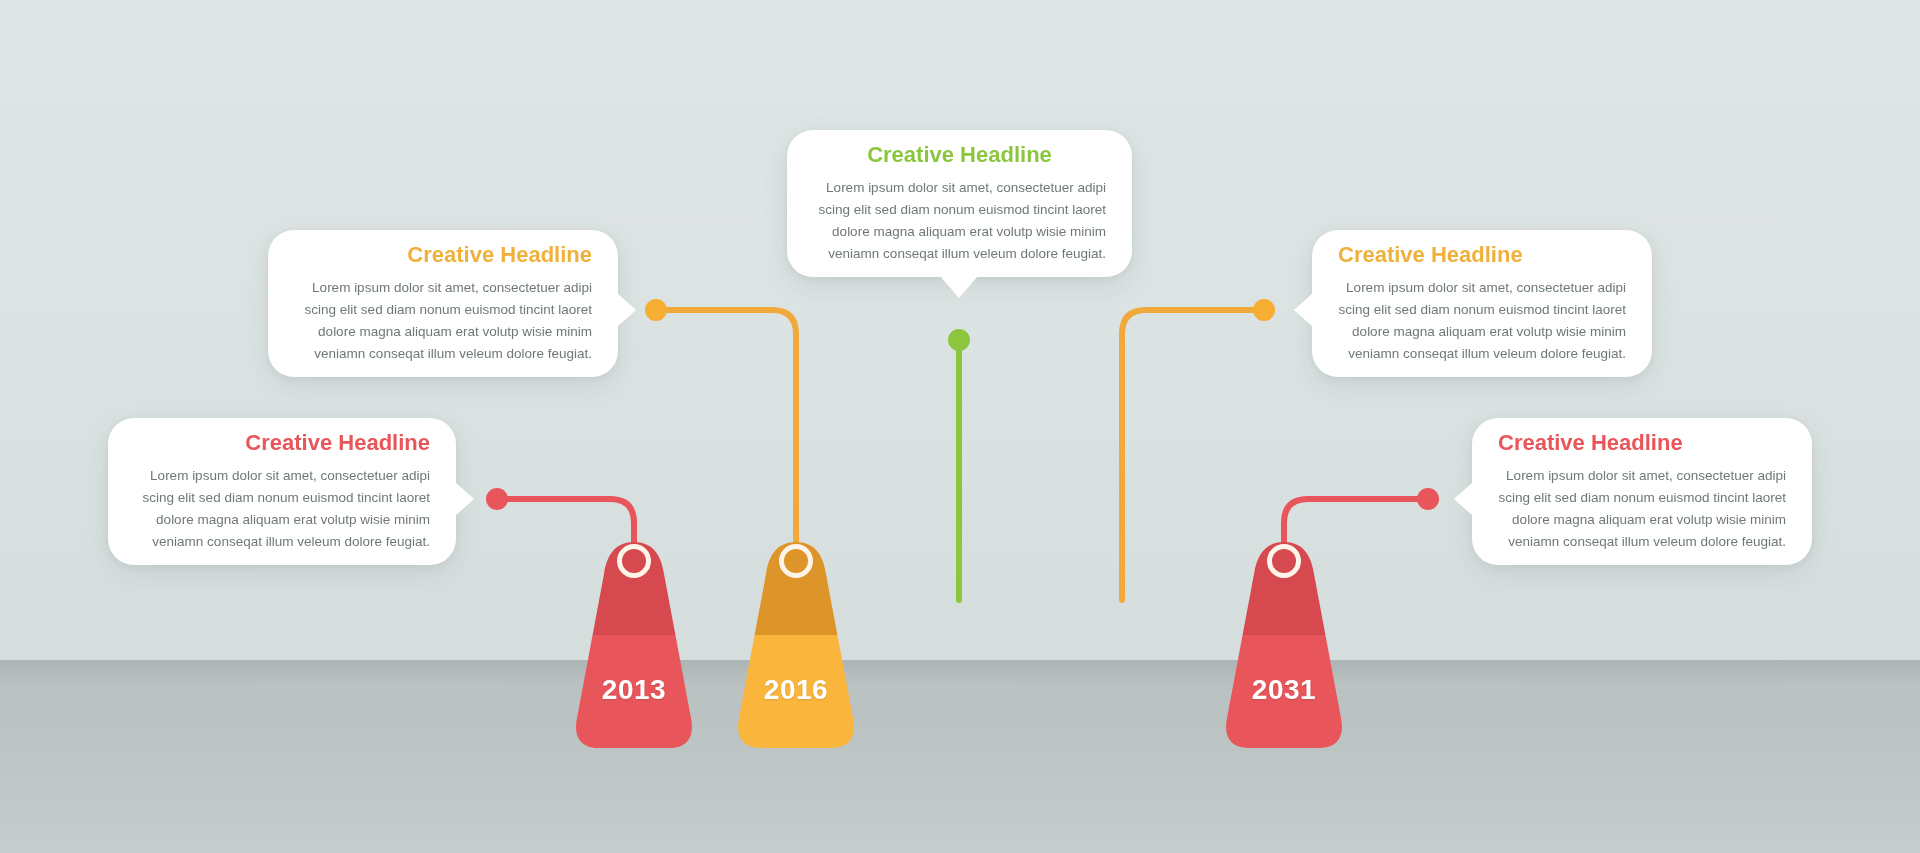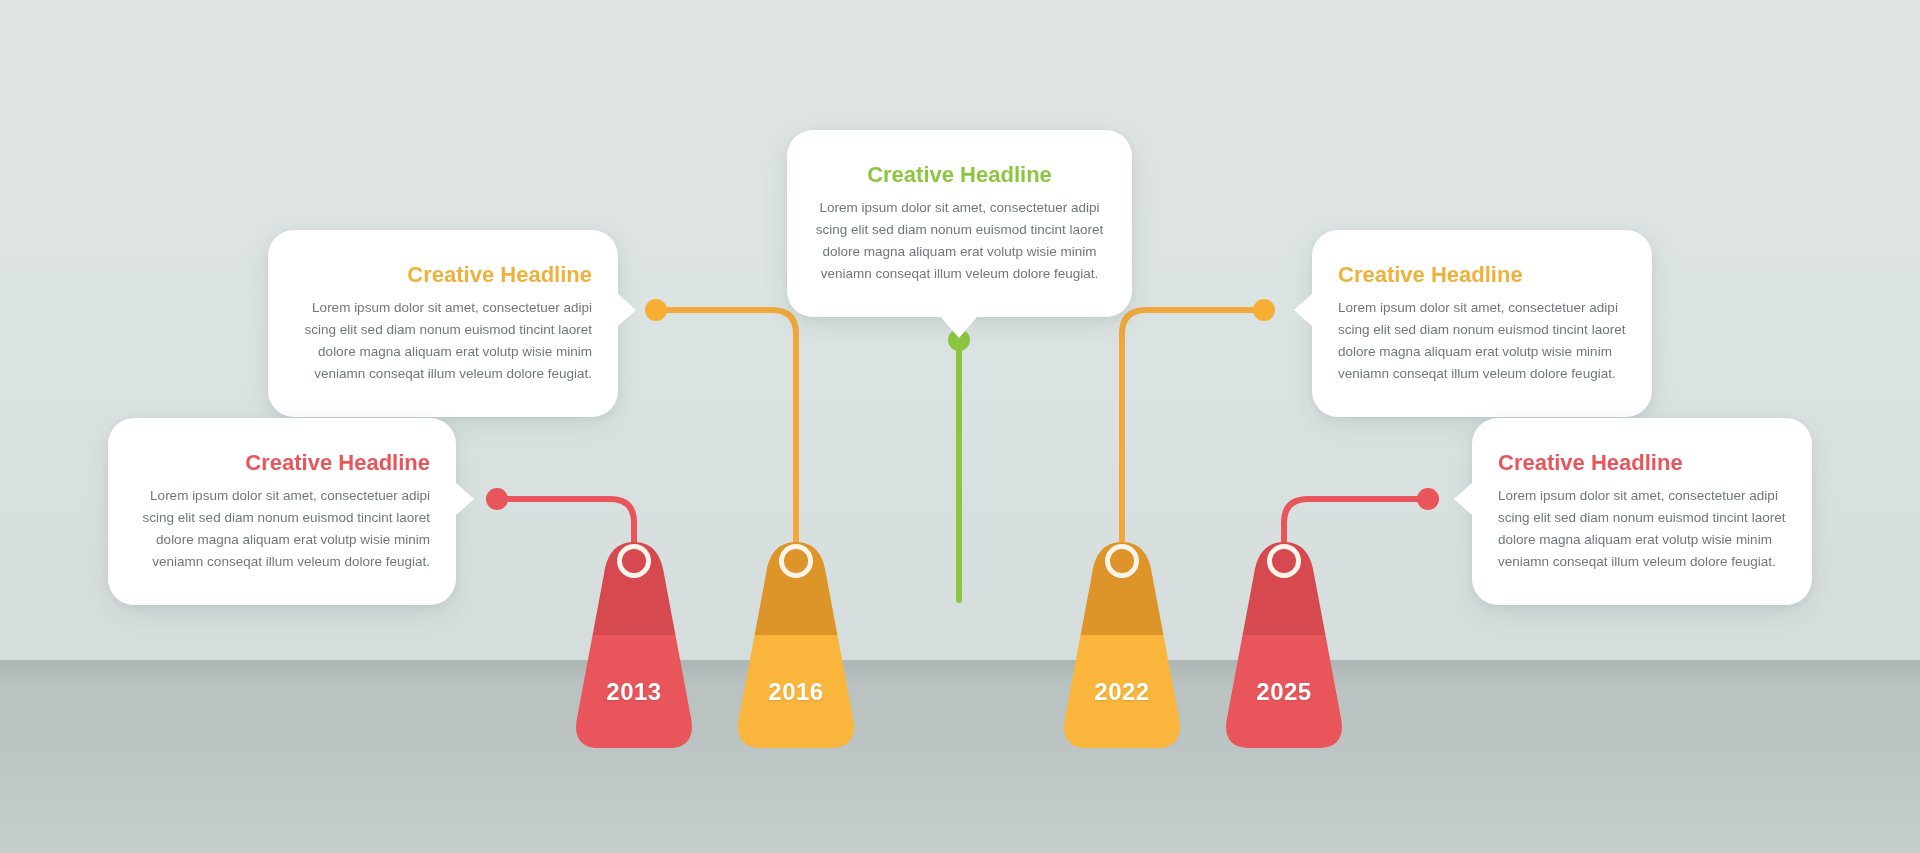--- a/index.html
+++ b/index.html
@@ -35,45 +35,45 @@
     width:140px; height:210px;
   }
   .cone-shadow{
     position:absolute; width:120px; height:16px; border-radius:50%;
     background:radial-gradient(ellipse at center, rgba(90,100,100,.30), rgba(90,100,100,0) 70%);
     left:10px; bottom:18px;
   }
   .year{
     position:absolute; width:140px; text-align:center;
     bottom:44px; left:0;
-    font-size:24px; font-weight:bold; color:#fff;
+    font-size:28px; font-weight:bold; color:#fff;
     letter-spacing:.5px;
     text-shadow:0 1px 2px rgba(0,0,0,.12);
     margin-top:40px;
   }
   .ring{
     position:absolute; width:34px; height:34px; border-radius:50%;
     border:5px solid #fdf4e9; background:transparent;
     left:53px; top:4px;
   }
 
   
   .card{
     position:absolute;
     background:#ffffff;
     border-radius:26px;
     box-shadow:0 8px 26px rgba(90,105,110,.14), 0 2px 6px rgba(90,105,110,.08);
-    padding:32px 26px;
+    padding:12px 26px;
   }
   .card h3{
     font-size:22px; font-weight:bold; line-height:1.2;
     margin-bottom:9px;
   }
   .card p{
-    font-size:13.5px; line-height:1.62; color:#6f7878;
+    font-size:13.5px; line-height:1.62; color:#6f7878;text-align:right;
   }
   .card.align-right{ text-align:right; }
   .card.align-left{ text-align:left; }
   .card.align-center{ text-align:center; }
 
   
   .tail{ position:absolute; width:0; height:0; }
   .tail-right{
     border-top:17px solid transparent;
     border-bottom:17px solid transparent;
@@ -148,54 +148,37 @@
         </linearGradient>
       </defs>
       <path d="M70 2 C 88 2 97 14 100 34 L 127 178 C 131 198 122 208 106 208
                L 34 208 C 18 208 9 198 13 178 L 40 34 C 43 14 52 2 70 2 Z" fill="url(#g2016)"></path>
     </svg>
     <div class="ring"></div>
     <div class="year">2016</div>
   </div>
 
 
-  <div class="cone-wrap" style="left:1052px; bottom:103px; width:140px; height:210px;">
-    <div class="cone-shadow"></div>
-    <svg class="cone" viewBox="0 0 140 210" width="140" height="210">
-      <defs>
-        <linearGradient id="g2022" x1="0" y1="0" x2="0" y2="1">
-          <stop offset="0%" stop-color="#dd9428"></stop>
-          <stop offset="45.2%" stop-color="#dd9428"></stop>
-          <stop offset="45.3%" stop-color="#f9b53c"></stop>
-          <stop offset="100%" stop-color="#f9b53c"></stop>
-        </linearGradient>
-      </defs>
-      <path d="M70 2 C 88 2 97 14 100 34 L 127 178 C 131 198 122 208 106 208
-               L 34 208 C 18 208 9 198 13 178 L 40 34 C 43 14 52 2 70 2 Z" fill="url(#g2022)"></path>
-    </svg>
-    <div class="ring"></div>
-    <div class="year">2022</div>
-  </div>
 
   <div class="cone-wrap" style="left:1214px; bottom:103px; width:140px; height:210px;">
     <div class="cone-shadow"></div>
     <svg class="cone" viewBox="0 0 140 210" width="140" height="210">
       <defs>
         <linearGradient id="g2025" x1="0" y1="0" x2="0" y2="1">
           <stop offset="0%" stop-color="#d6494f"></stop>
           <stop offset="45.2%" stop-color="#d6494f"></stop>
           <stop offset="45.3%" stop-color="#e8555a"></stop>
           <stop offset="100%" stop-color="#e8555a"></stop>
         </linearGradient>
       </defs>
       <path d="M70 2 C 88 2 97 14 100 34 L 127 178 C 131 198 122 208 106 208
                L 34 208 C 18 208 9 198 13 178 L 40 34 C 43 14 52 2 70 2 Z" fill="url(#g2025)"></path>
     </svg>
     <div class="ring"></div>
-    <div class="year">2025</div>
+    <div class="year">2031</div>
   </div>
 
   <div class="card align-center" style="left:787px; top:130px; width:345px;">
     <h3 style="color:#8cc63f;">Creative Headline</h3>
     <p>Lorem ipsum dolor sit amet, consectetuer adipi scing elit sed diam nonum euismod tincint laoret dolore magna aliquam erat volutp wisie minim veniamn conseqat illum veleum dolore feugiat.</p>
     <div class="tail tail-down" style="left:153px; bottom:-21px;"></div>
   </div>
 
   <div class="card align-right" style="left:268px; top:230px; width:350px;">
     <h3 style="color:#f0b03c;">Creative Headline</h3>

